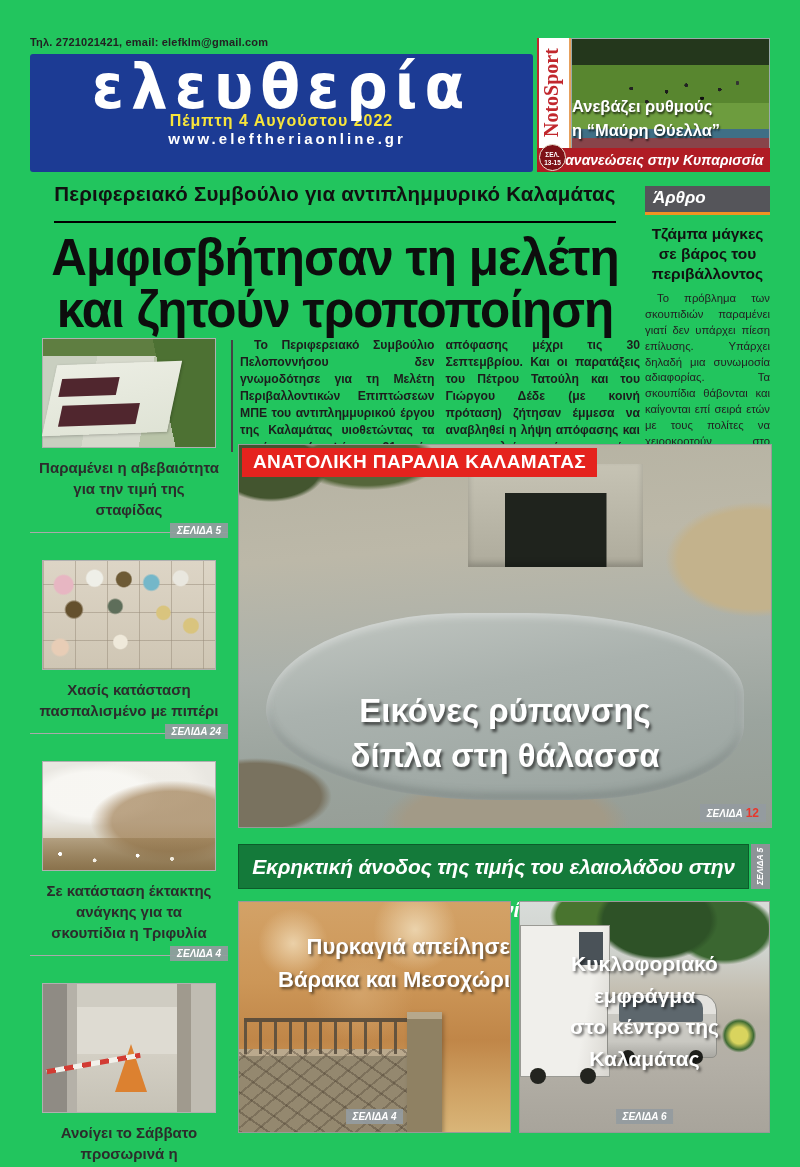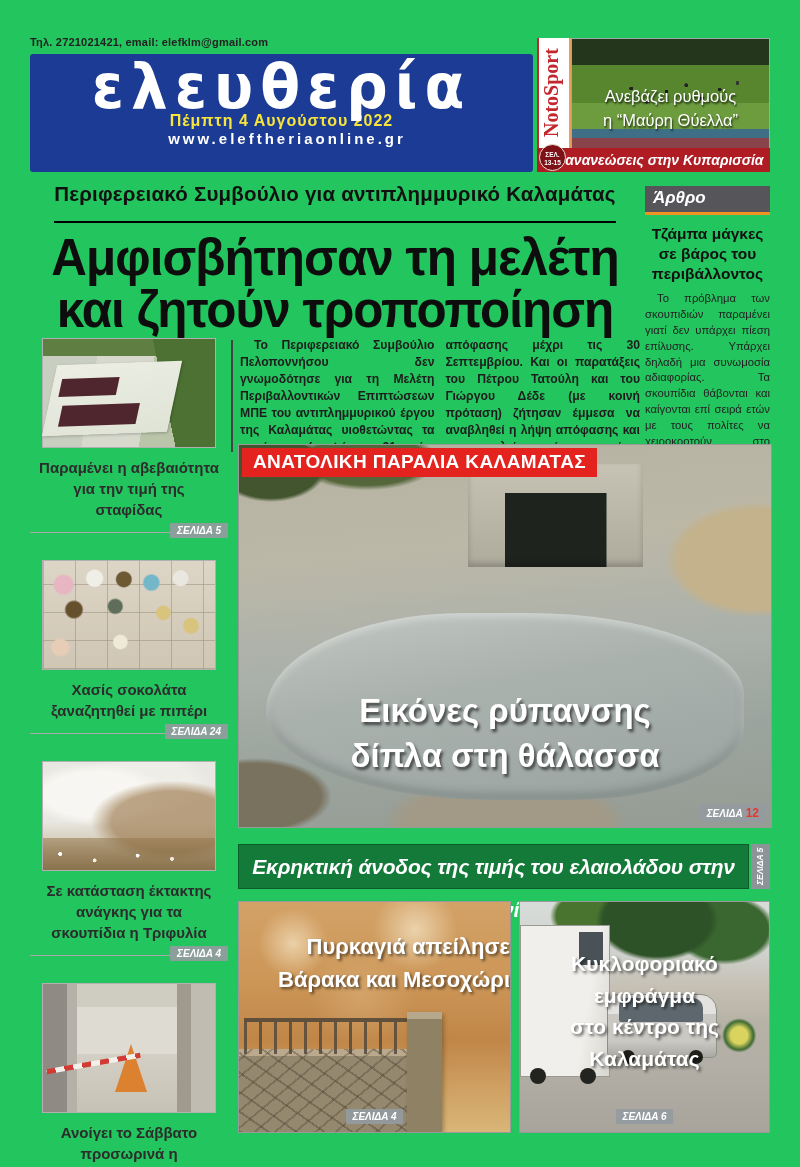--- a/index.html
+++ b/index.html
@@ -30,21 +30,21 @@
   .ns-photo{position:absolute;left:34px;top:0;right:0;height:110px;border:1px solid #9aa;
     background:
       radial-gradient(circle 2.5px at 30% 45%, #222 70%, rgba(0,0,0,0) 80%),
       radial-gradient(circle 2.5px at 38% 57%, #222 70%, rgba(0,0,0,0) 80%),
       radial-gradient(circle 2.5px at 48% 48%, #1a1a1a 70%, rgba(0,0,0,0) 80%),
       radial-gradient(circle 2.5px at 58% 42%, #222 70%, rgba(0,0,0,0) 80%),
       radial-gradient(circle 2.5px at 66% 54%, #111 70%, rgba(0,0,0,0) 80%),
       radial-gradient(circle 2.5px at 75% 46%, #222 70%, rgba(0,0,0,0) 80%),
       radial-gradient(circle 2.5px at 84% 40%, #333 70%, rgba(0,0,0,0) 80%),
       linear-gradient(180deg,#24371c 0 24%,#58862f 24% 58%,#6d9c3e 58% 82%,#3f6f86 82% 90%,#88444a 90%);}
-  .ns-head{position:absolute;left:0;right:0;bottom:16px;text-align:center;color:#fff;font-weight:normal;
+  .ns-head{position:absolute;left:0;right:0;bottom:6px;text-align:left;color:#fff;font-weight:bold;
            font-size:16.5px;line-height:1.5;text-shadow:1px 2px 2px rgba(0,0,0,.7);}
   .ns-strip{position:absolute;left:0;right:0;bottom:0;height:24px;background:#b01c24;
             color:#fff;font-style:italic;font-weight:bold;font-size:14px;line-height:24px;
             text-align:center;padding-left:10px;box-sizing:border-box;}
   .ns-badge{position:absolute;left:2px;bottom:1px;width:27px;height:27px;border-radius:50%;
             background:#7d1117;border:1px solid #e9e2d2;color:#fff;font-size:6.5px;font-weight:bold;
             text-align:center;line-height:1.25;padding-top:6px;box-sizing:border-box;z-index:3;}
 
   
   .lead{left:30px;top:182px;width:610px;text-align:center;}
@@ -272,21 +272,21 @@
   <div class="abs sidebar">
     <div class="sb-item">
       <div class="sb-photo photo-raisin"></div>
       <div class="sb-caption">Παραμένει η αβεβαιότητα για την τιμή της σταφίδας</div>
       <div class="sb-rule">
           <span class="badge">ΣΕΛΙΔΑ 5</span>
         </div>
     </div>
     <div class="sb-item">
       <div class="sb-photo photo-drugs"></div>
-      <div class="sb-caption">Χασίς σοκολάτα ξαναζητηθεί με πιπέρι</div>
+      <div class="sb-caption">Χασίς κατάσταση πασπαλισμένο με πιπέρι</div>
       <div class="sb-rule">
           <span class="badge">ΣΕΛΙΔΑ 24</span>
         </div>
     </div>
     <div class="sb-item">
       <div class="sb-photo photo-landfill"></div>
       <div class="sb-caption">Σε κατάσταση έκτακτης ανάγκης για τα σκουπίδια η Τριφυλία</div>
       <div class="sb-rule">
           <span class="badge">ΣΕΛΙΔΑ 4</span>
         </div>

